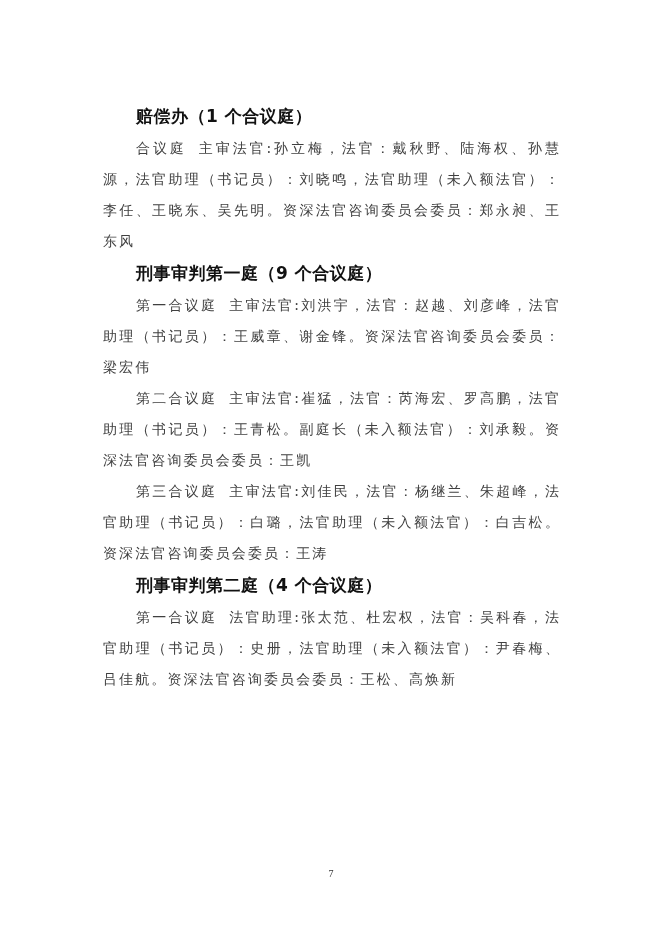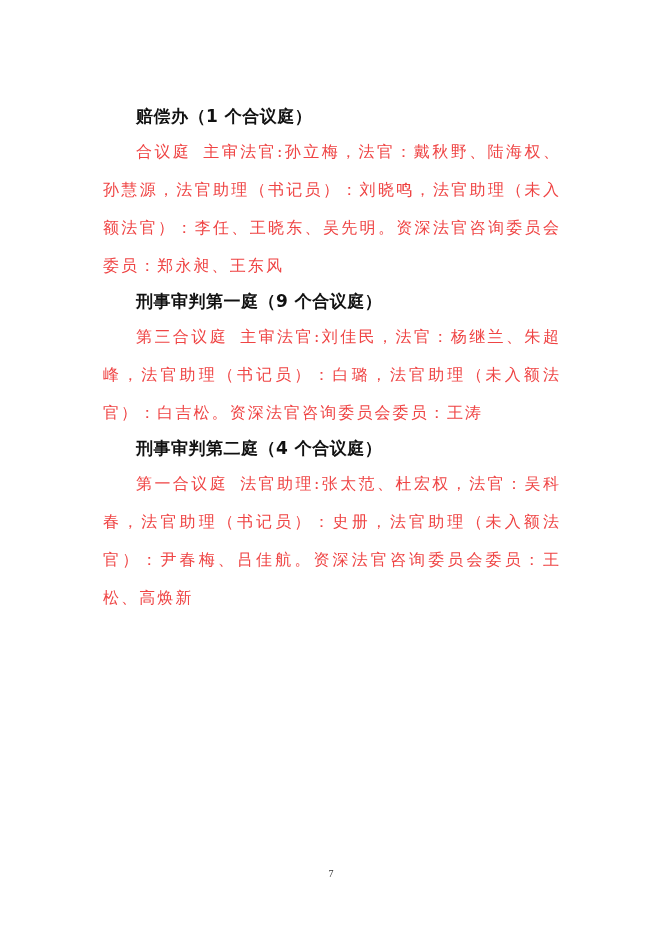--- a/index.html
+++ b/index.html
@@ -34,26 +34,26 @@
       font-weight: bold;
       font-size: 17px;
       line-height: 33px;
       height: 33px;
       padding-left: 33px;
       letter-spacing: 0.5px;
       color: #111111;
       white-space: nowrap;
     }
     .para {
-      font-size: 16px;
-      line-height: 38px;
+      font-size: 14px;
+      line-height: 31px;
       letter-spacing: 2.1px;
       text-indent: 33px;
       text-align: justify;
-      color: #ef4444;
+      color: #404040;
       word-break: break-all;
     }
     .para .label {
       margin-right: 12px;
     }
     .page-number {
       position: absolute;
       left: 0;
       width: 662px;
       top: 852px;
@@ -69,20 +69,26 @@
 <div class="page">
   <div class="content">
 
     <div class="heading">赔偿办（1 个合议庭）</div>
     <div class="para">
       <span class="label">合议庭</span><span>主审法官:孙立梅，法官：戴秋野、陆海权、孙慧源，法官助理（书记员）：刘晓鸣，法官助理（未入额法官）：李任、王晓东、吴先明。资深法官咨询委员会委员：郑永昶、王东风</span>
     </div>
 
     <div class="heading">刑事审判第一庭（9 个合议庭）</div>
     <div class="para">
+      <span class="label">第一合议庭</span><span>主审法官:刘洪宇，法官：赵越、刘彦峰，法官助理（书记员）：王威章、谢金锋。资深法官咨询委员会委员：梁宏伟</span>
+    </div>
+    <div class="para">
+      <span class="label">第二合议庭</span><span>主审法官:崔猛，法官：芮海宏、罗高鹏，法官助理（书记员）：王青松。副庭长（未入额法官）：刘承毅。资深法官咨询委员会委员：王凯</span>
+    </div>
+    <div class="para">
       <span class="label">第三合议庭</span><span>主审法官:刘佳民，法官：杨继兰、朱超峰，法官助理（书记员）：白璐，法官助理（未入额法官）：白吉松。资深法官咨询委员会委员：王涛</span>
     </div>
 
     <div class="heading">刑事审判第二庭（4 个合议庭）</div>
     <div class="para">
       <span class="label">第一合议庭</span><span>法官助理:张太范、杜宏权，法官：吴科春，法官助理（书记员）：史册，法官助理（未入额法官）：尹春梅、吕佳航。资深法官咨询委员会委员：王松、高焕新</span>
     </div>
 
   </div>
   <div class="page-number">7</div>

